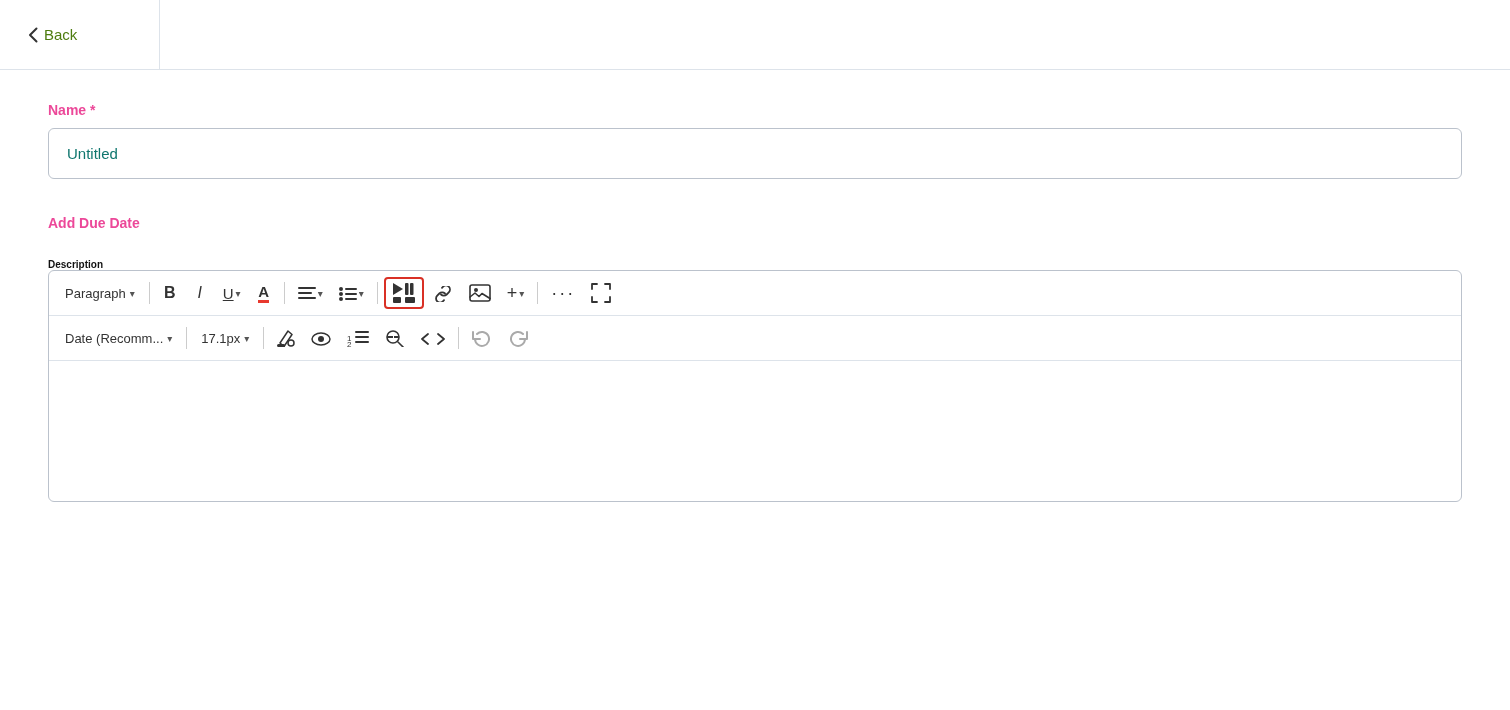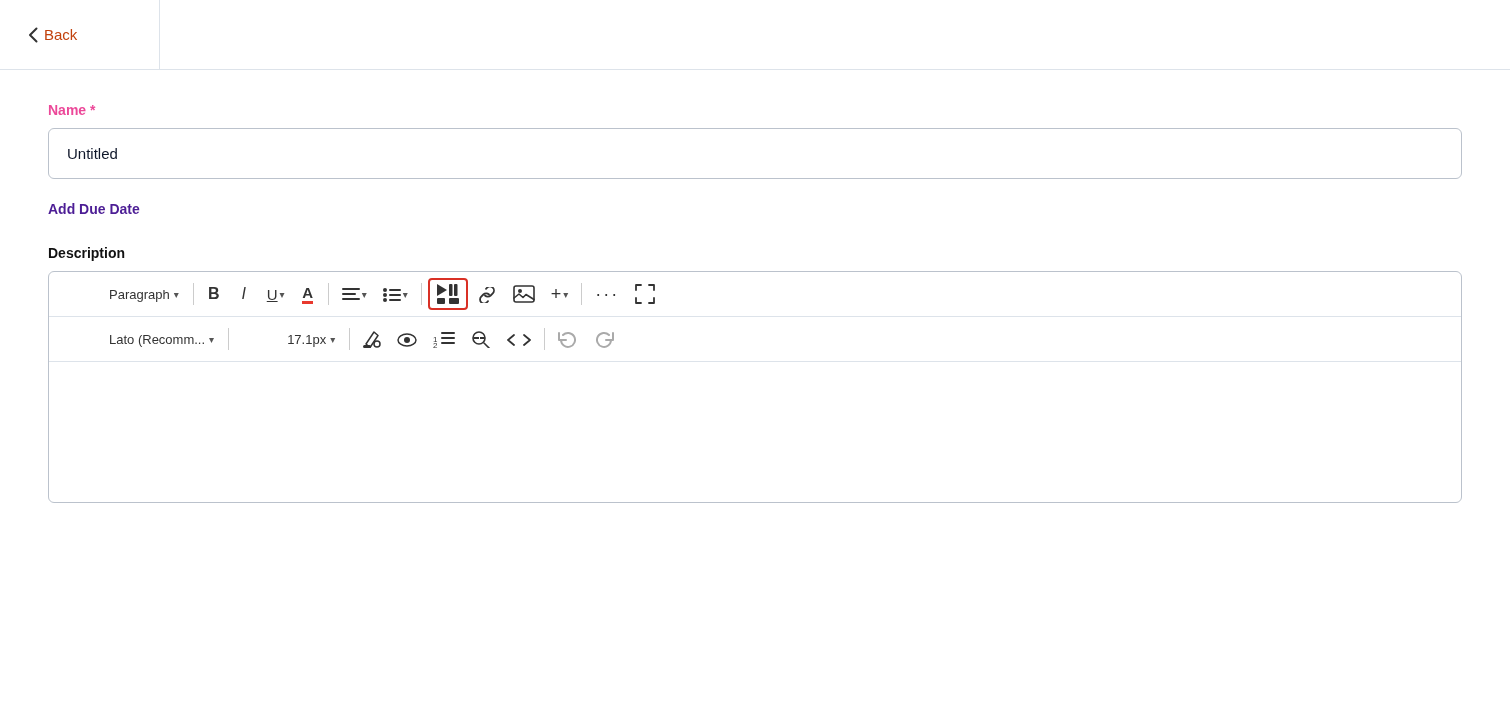--- a/index.html
+++ b/index.html
@@ -12,21 +12,21 @@
       border-bottom: 1px solid #dde3ea;
       height: 70px;
       padding: 0 0;
     }
     .back-btn {
       display: flex;
       align-items: center;
       gap: 6px;
       padding: 0 28px;
       font-size: 15px;
-      color: #c2410c;
+      color: #4d7c0f;
       cursor: pointer;
       border: none;
       background: none;
       height: 100%;
       border-right: 1px solid #dde3ea;
       min-width: 160px;
     }
     .header-title {
       font-size: 22px;
       font-weight: 600;
@@ -45,43 +45,42 @@
       font-weight: 700;
       margin-bottom: 10px;
       color: #ec4899;
     }
     .name-input {
       width: 100%;
       border: 1.5px solid #bbc2cc;
       border-radius: 6px;
       padding: 16px 18px;
       font-size: 15px;
-      color: #0f172a;
+      color: #0f766e;
       outline: none;
-      margin-bottom: 22px;
+      margin-bottom: 36px;
     }
 
     
     .add-due-date-btn {
       background: none;
       border: none;
-      color: #4c1d95;
+      color: #ec4899;
       font-size: 14px;
       font-weight: 600;
       cursor: pointer;
       padding: 0;
       margin-bottom: 28px;
       display: inline-block;
     }
 
     
     .description-label {
-      font-size: 14px;
+      font-size: 10px;
       font-weight: 700;
-      margin-bottom: 10px;
       color: #111;
     }
 
     
     .editor-container {
       border: 1.5px solid #bbc2cc;
       border-radius: 6px;
       overflow: hidden;
       min-height: 200px;
     }
@@ -127,21 +126,20 @@
       align-items: center;
       gap: 4px;
       padding: 4px 8px;
       border: none;
       background: none;
       cursor: pointer;
       border-radius: 4px;
       color: #333;
       font-size: 13px;
       height: 32px;
-      margin-left: 44px;
     }
     .chevron-down {
       font-size: 10px;
       color: #555;
     }
 
     
     .tb-bold { font-weight: 900; font-size: 16px; }
     .tb-italic { font-style: italic; font-size: 16px; }
     .tb-underline { text-decoration: underline; font-size: 15px; }
@@ -291,21 +289,21 @@
           <svg width="20" height="20" viewBox="0 0 20 20" fill="none">
             <path d="M1 6V1h5M14 1h5v5M19 14v5h-5M6 19H1v-5" stroke="#333" stroke-width="1.8" stroke-linecap="round" stroke-linejoin="round"></path>
           </svg>
         </span>
       </button>
     </div>
 
     <div class="toolbar-row">
 
       <div class="tb-select">
-        <span>Lato (Recomm...</span>
+        <span>Date (Recomm...</span>
         <span class="chevron-down">▾</span>
       </div>
 
       <div class="toolbar-divider"></div>
 
       <div class="tb-select">
         <span>17.1px</span>
         <span class="chevron-down">▾</span>
       </div>
 

